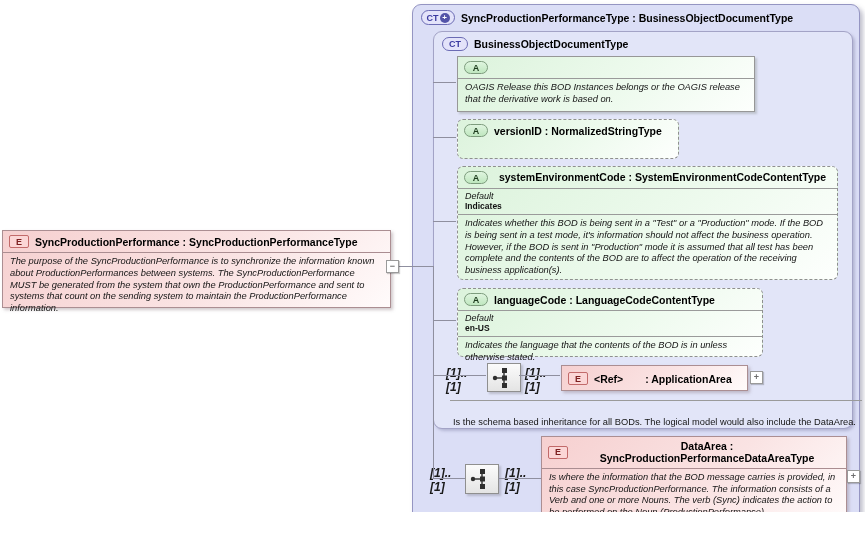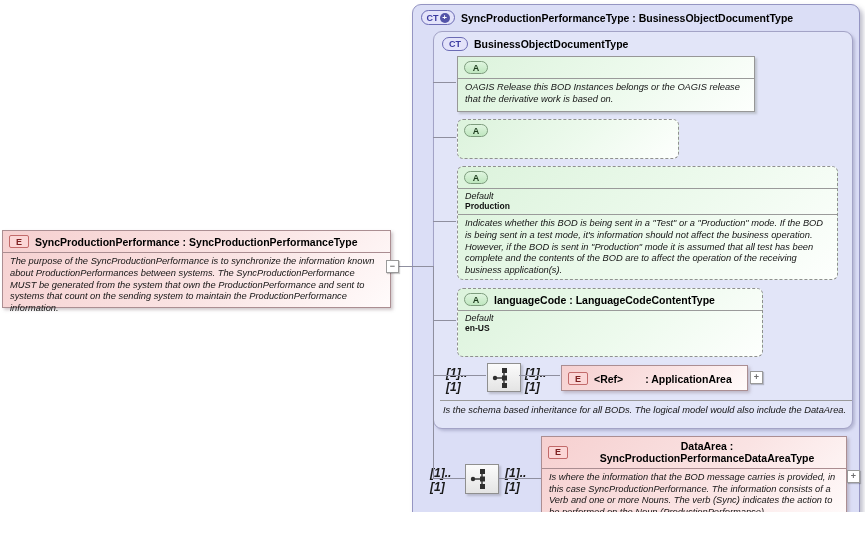--- a/index.html
+++ b/index.html
@@ -85,23 +85,23 @@
   
   .toggle { position:absolute; width:13px; height:13px; box-sizing:border-box;
             background:#fff; border:1px solid #9a9a9a; color:#6e6e6e; z-index:3;
             font-size:9px; font-weight:bold; line-height:11px; text-align:center;
             box-shadow:1px 1px 1px rgba(0,0,0,.2); cursor:pointer; }
   #toggle-root { left:386px; top:260px; }
   #toggle-ref  { left:316px; top:339px; }
   #toggle-da   { left:434px; top:465px; }
 
   
-  .footnote { position:absolute; left:6px; top:368px; width:406px; z-index:2;
-              border-top:1px solid #9a9a9a; padding:4px 3px 0;
-              font-style:italic; font-size:9.3px; line-height:1.27; color:#151515; }
+  .footnote { position:absolute; left:16px; top:368px; width:406px; z-index:2;
+              border-top:1px solid #9a9a9a; padding:16px 3px 0;
+              font-size:9.3px; line-height:1.27; color:#151515; }
 </style>
 </head>
 <body>
 
 <div class="canvas">
 
   <div class="node ct-outer">
     <div class="hdr">
       <span class="badge badge-ctp">
         <span>CT</span>
@@ -119,43 +119,46 @@
       <div class="node attr req" id="attr-release">
         <div class="hdr">
           <span class="badge badge-a">A</span>
         </div>
         <div class="desc">OAGIS Release this BOD Instances belongs or the OAGIS release that the derivative work is based on.</div>
       </div>
 
       <div class="node attr opt" id="attr-version">
         <div class="hdr">
           <span class="badge badge-a">A</span>
+          <span class="title">versionID : NormalizedStringType</span>
         </div>
       </div>
 
       <div class="node attr opt" id="attr-sysenv">
         <div class="hdr">
           <span class="badge badge-a">A</span>
+          <span class="title wrap">systemEnvironmentCode : SystemEnvironmentCodeContentType</span>
         </div>
         <div class="defrow">
           <span class="dlab">Default</span>
-          <span class="dval">Production</span>
+          <span class="dval">Indicates</span>
         </div>
         <div class="desc">Indicates whether this BOD is being sent in a "Test" or a "Production" mode. If the BOD is being sent in a test mode, it's information should not affect the business operation. However, if the BOD is sent in "Production" mode it is assumed that all test has been complete and the contents of the BOD are to affect the operation of the receiving business application(s).</div>
       </div>
 
       <div class="node attr opt" id="attr-lang">
         <div class="hdr">
           <span class="badge badge-a">A</span>
           <span class="title">languageCode : LanguageCodeContentType</span>
         </div>
         <div class="defrow">
           <span class="dlab">Default</span>
           <span class="dval">en-US</span>
         </div>
+        <div class="desc">Indicates the language that the contents of the BOD is in unless otherwise stated.</div>
       </div>
 
       <span class="card" id="card-i-l">[1]..[1]</span>
       <div class="seqbox" id="seq-inner">
         <svg width="26" height="22" viewBox="0 0 26 22">
           <circle cx="4" cy="11" r="2.2" fill="#2e2e2e"></circle>
           <line x1="4" y1="11" x2="13" y2="11" stroke="#2e2e2e" stroke-width="1.4"></line>
           <line x1="13" y1="3.5" x2="13" y2="18.5" stroke="#2e2e2e" stroke-width="1.4"></line>
           <rect x="11" y="1" width="5" height="5" fill="#2e2e2e"></rect>
           <rect x="11" y="8.5" width="5" height="5" fill="#2e2e2e"></rect>

